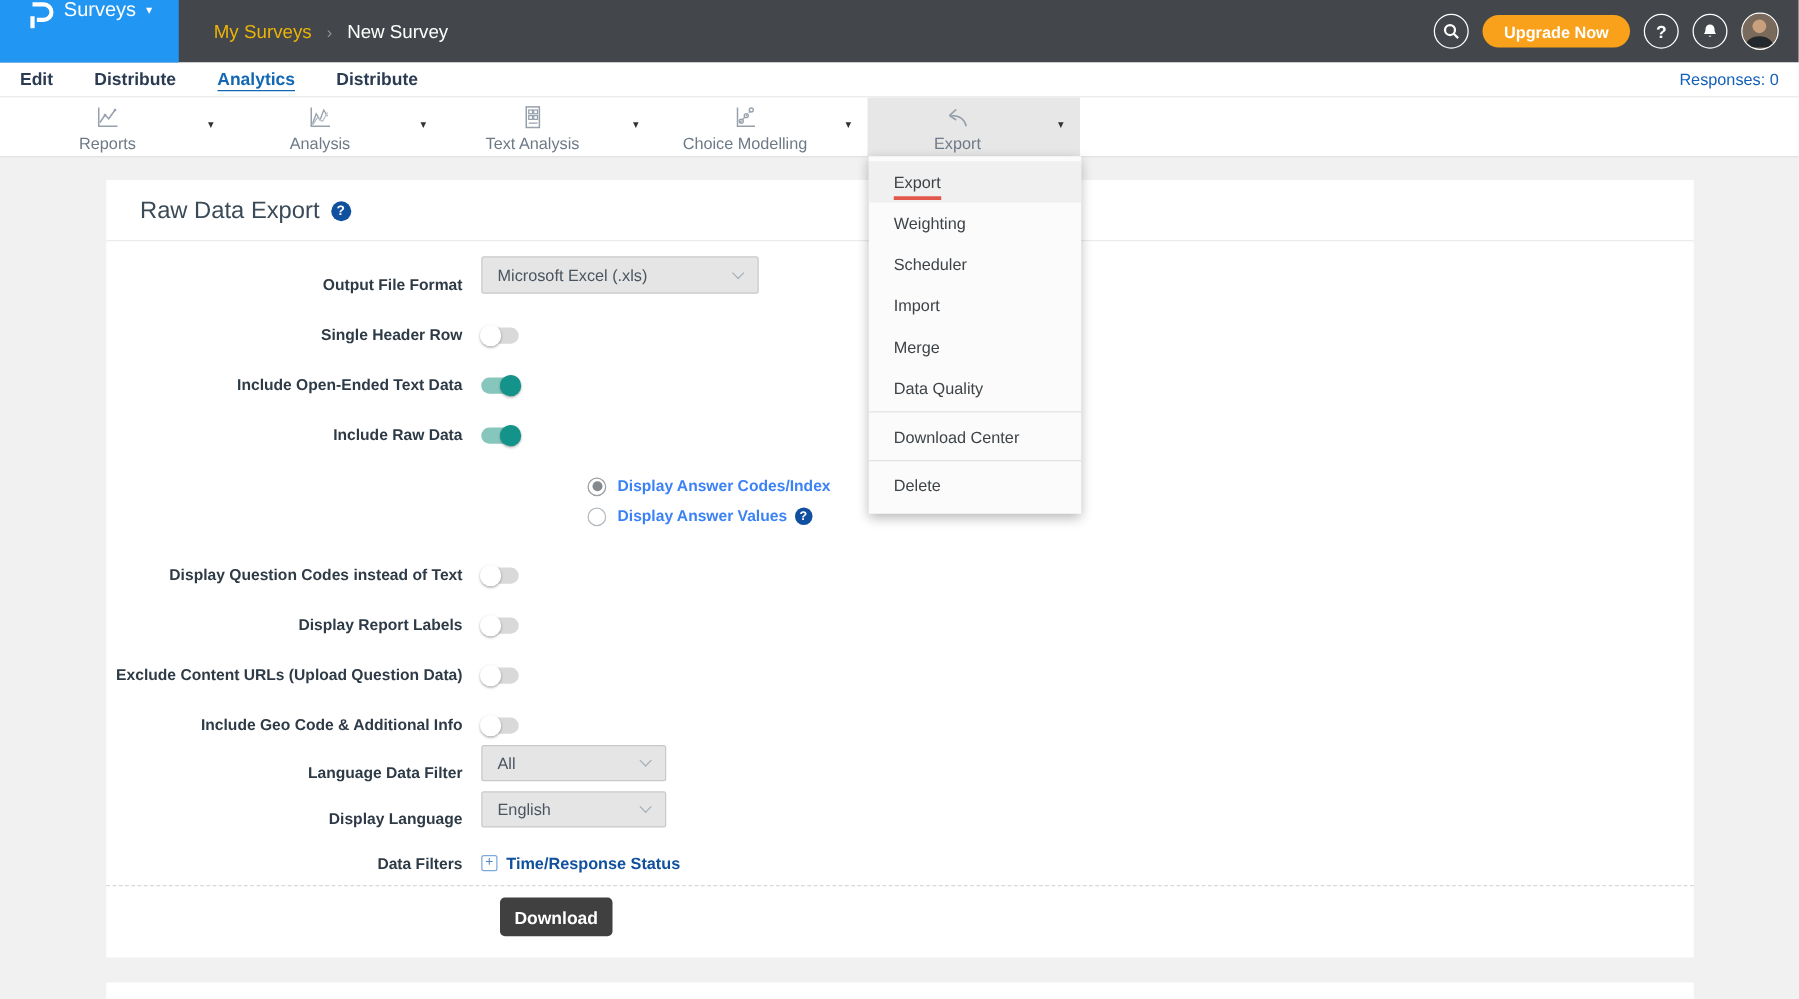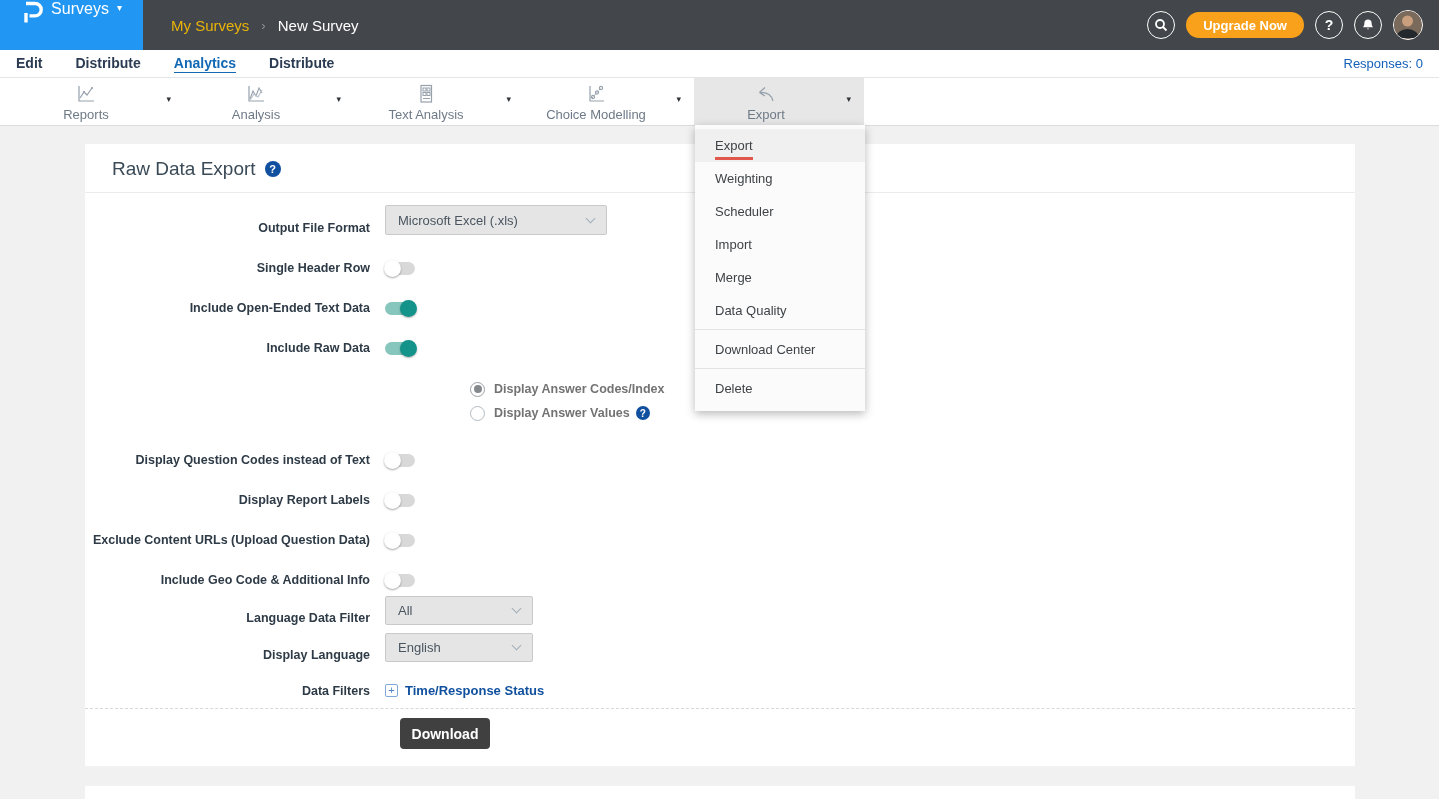--- a/index.html
+++ b/index.html
@@ -67,21 +67,21 @@
   .toggle { width:30px; height:13px; border-radius:7px; background:#d9d9d9; position:relative; cursor:pointer; flex:0 0 auto; }
   .toggle .knob { width:17px; height:17px; border-radius:50%; background:#fff; position:absolute; left:-1px; top:-2px; box-shadow:0 1px 2px rgba(0,0,0,0.35); }
   .toggle.on { background:#86C6BD; }
   .toggle.on .knob { left:auto; right:-2px; background:#14938A; box-shadow:0 1px 2px rgba(0,0,0,0.3); }
 
   .radio-group { padding:22px 0 2px 385px; }
   .radio-row { display:flex; align-items:center; height:24px; cursor:pointer; }
   .radio { width:15px; height:15px; border-radius:50%; border:1.5px solid #b4babf; margin-right:9px; position:relative; flex:0 0 auto; background:#fff; }
   .radio.selected { border-color:#9aa0a5; }
   .radio.selected::after { content:""; position:absolute; left:2.5px; top:2.5px; width:8px; height:8px; border-radius:50%; background:#84898D; }
-  .radio-label { font-size:12.5px; font-weight:bold; color:#737373; }
+  .radio-label { font-size:12.5px; font-weight:bold; color:#3b82f6; }
 
   .lang-row { margin-top:8px; }
   .lang-row2 { margin-top:7px; height:30px; }
   .filters-row { margin-top:6px; height:30px; }
   .filter-link { display:flex; align-items:center; gap:7px; cursor:pointer; }
   .plusbox { width:13px; height:13px; border:1px solid #7FA8D9; border-radius:2px; color:#4C86C8; font-size:11px; line-height:11px; display:flex; align-items:center; justify-content:center; }
   .link-text { font-size:13px; font-weight:bold; color:#10509E; }
 
   .dashed-sep { border-top:1px dashed #d8d8d8; margin-top:10px; }
   .download-row { padding:9px 0 17px 315px; }

